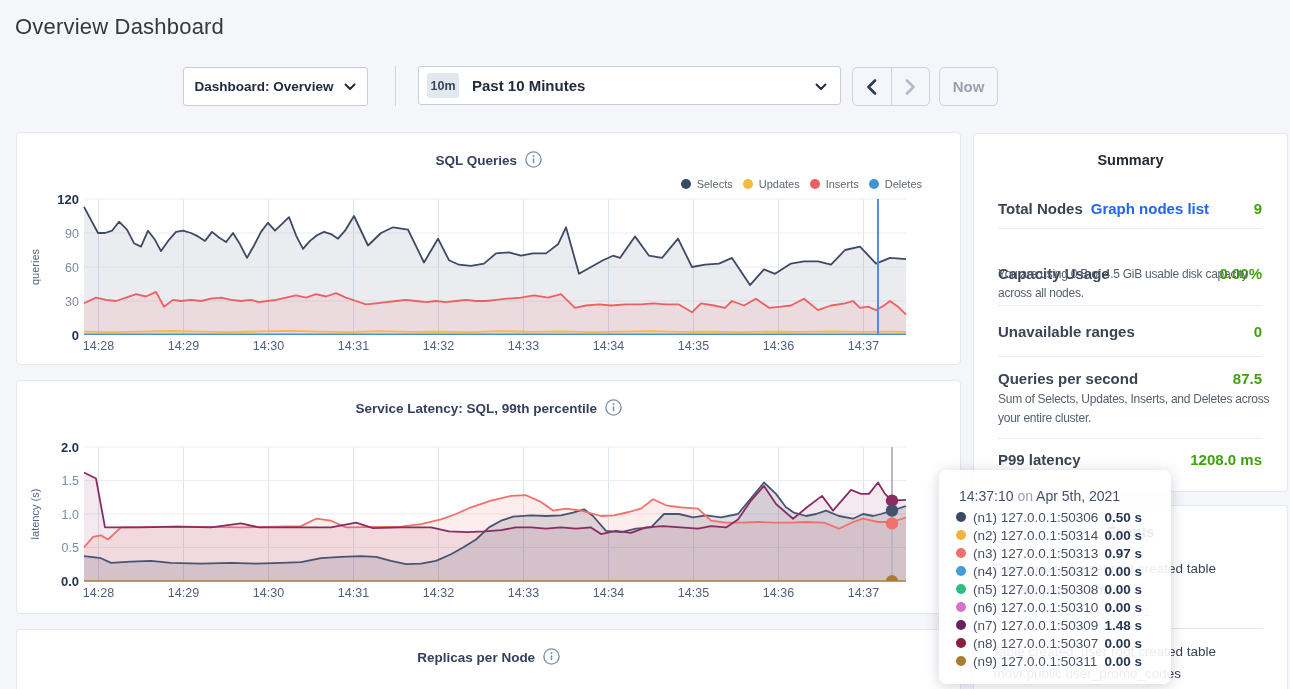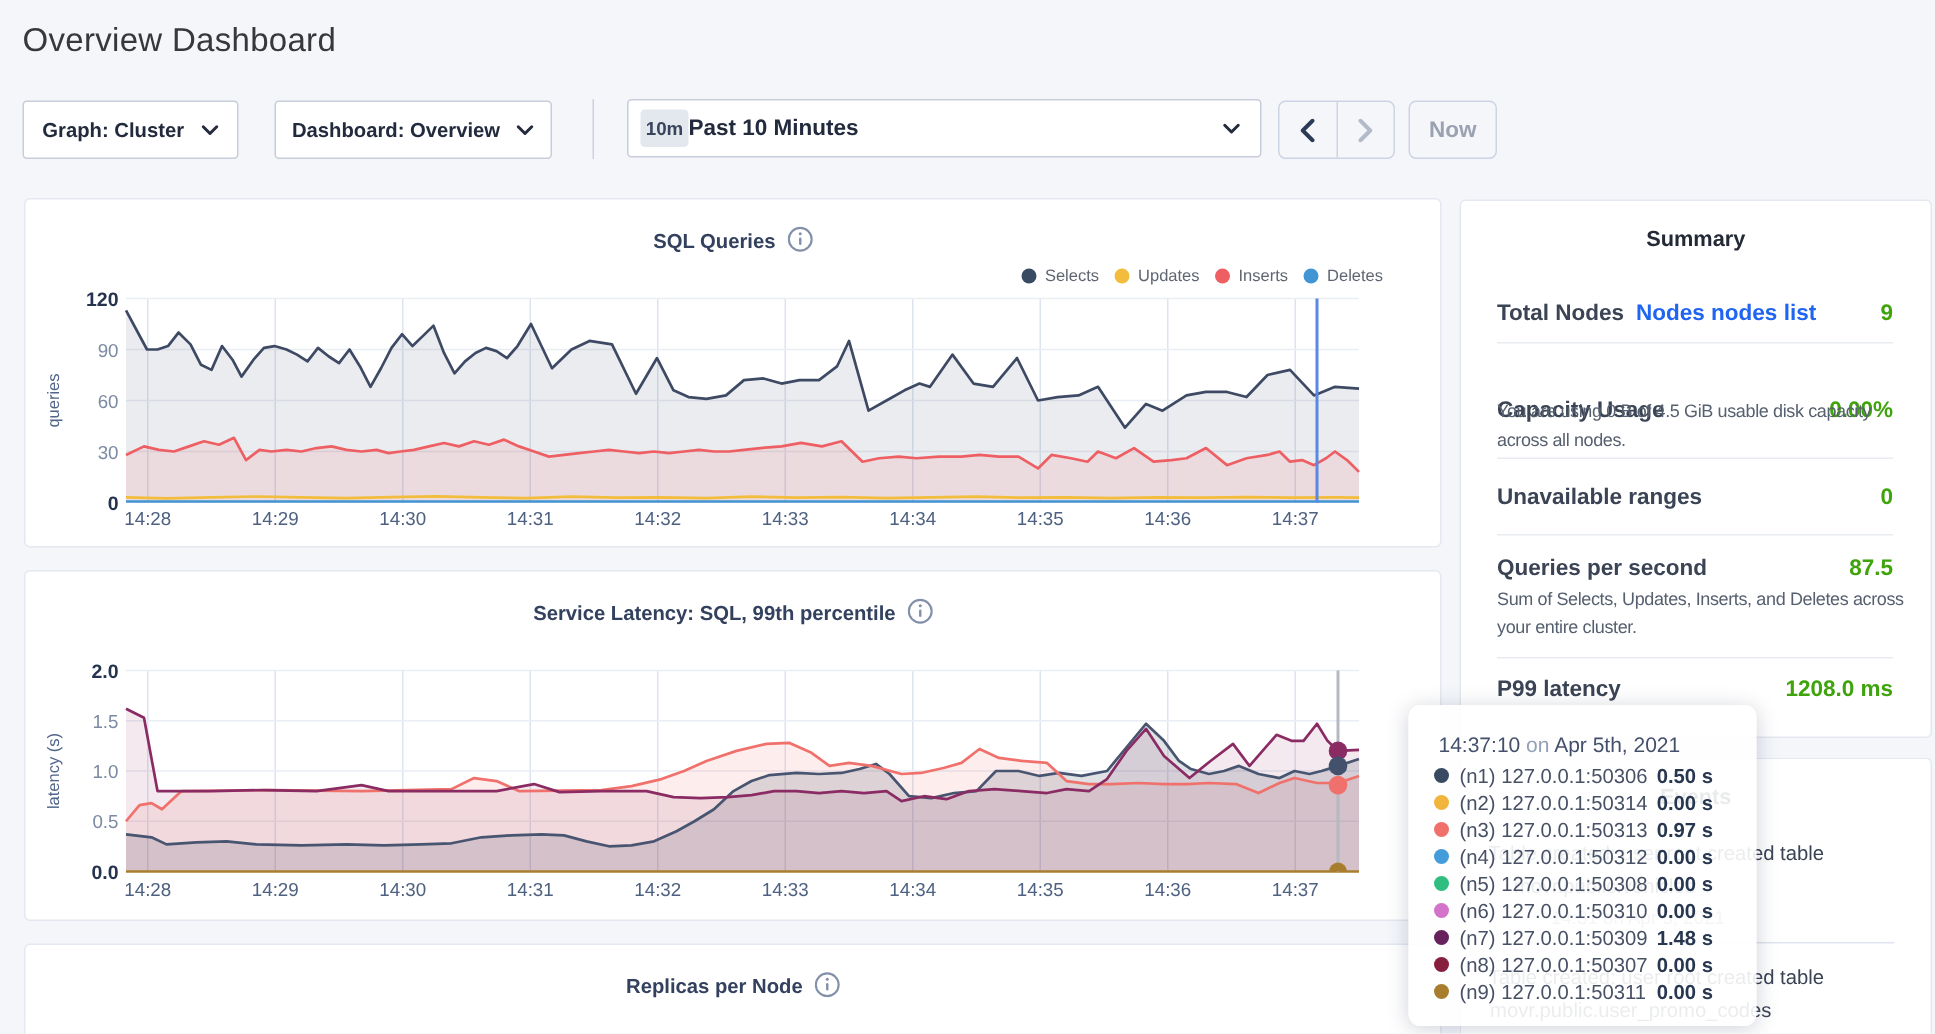--- a/index.html
+++ b/index.html
@@ -6,21 +6,21 @@
 html,body { width:1290px; height:689px; overflow:hidden; background:#f4f6fa; font-family:"Liberation Sans",sans-serif; }
 #page { position:relative; width:1290px; height:689px;padding-left:15px; }
 .card { position:absolute; background:#fff; border:1px solid #e4e8f0; border-radius:4px; }
 .ctitle { position:absolute; top:18px; left:0; right:0; text-align:center; font-size:13.5px; font-weight:bold; color:#33415f; }
 h1 { position:absolute; left:15px; top:14px; font-size:22px; font-weight:400; color:#36383b; letter-spacing:0.2px; }
 .dd { position:absolute; top:67px; height:39px; background:#fff; border:1px solid #c7cdd9; border-radius:3px;
       display:flex; align-items:center; justify-content:center; gap:11px; font-size:13.5px; font-weight:bold; color:#222a3d; }
 .vdiv { position:absolute; left:395px; top:66px; width:1px; height:40px; background:#ccd2de; }
 #timebox { position:absolute; left:418px; top:66px; width:423px; height:39px; background:#fff; border:1px solid #c7cdd9; border-radius:3px; display:flex; align-items:center; }
 #badge10m { margin-left:8px; width:32px; height:25px; background:#e3e7ee; border-radius:3px; display:flex; align-items:center; justify-content:center; font-size:12.5px; font-weight:bold; color:#39455c; }
-#tbtext { font-size:15px; font-weight:bold; color:#222a3d; }
+#tbtext { margin-left:13px; font-size:15px; font-weight:bold; color:#222a3d; }
 #tbchev { margin-left:auto; margin-right:13px; }
 .navgrp { position:absolute; left:852px; top:67px; width:78px; height:39px; border:1px solid #cbd3e4; border-radius:5px; display:flex; }
 .navgrp .half { flex:1; display:flex; align-items:center; justify-content:center; }
 .navgrp .half:first-child { border-right:1px solid #cbd3e4; }
 #nowbtn { position:absolute; left:939px; top:67px; width:59px; height:39px; border:1px solid #cbd3e4; border-radius:5px; display:flex; align-items:center; justify-content:center; font-size:15px; font-weight:bold; color:#9aa2b1; }
 .legend { position:absolute; top:45px; right:38px; display:flex; gap:10px; font-size:11px; color:#5f6571; }
 .li { display:flex; align-items:center; gap:6px; }
 .ld { width:10px; height:10px; border-radius:50%; display:inline-block; }
 
 #summary { left:973px; top:133px; width:315px; height:359px; }
@@ -42,23 +42,20 @@
 #tthead .on { color:#93a1b8; }
 .ttr { position:absolute; left:17px; right:29px; height:18px; display:flex; align-items:center; }
 .ttd { width:10px; height:10px; border-radius:50%; margin-right:7px; flex:none; }
 .ttl { font-size:13.5px; color:#475064; }
 .ttv { margin-left:auto; font-size:13.5px; font-weight:bold; color:#283750; }
 </style>
 </head>
 <body>
 <div id="page">
   <h1>Overview Dashboard</h1>
-  <div class="dd" style="left:15px; width:144px;">Graph: Cluster <svg width="12" height="8" viewBox="0 0 12 8">
-        <polyline points="1.5,1.5 6,6 10.5,1.5" fill="none" stroke="#242b3d" stroke-width="2" stroke-linecap="round" stroke-linejoin="round"></polyline>
-      </svg></div>
   <div class="dd" style="left:183px; width:185px;">Dashboard: Overview <svg width="12" height="8" viewBox="0 0 12 8">
         <polyline points="1.5,1.5 6,6 10.5,1.5" fill="none" stroke="#242b3d" stroke-width="2" stroke-linecap="round" stroke-linejoin="round"></polyline>
       </svg></div>
   <div class="vdiv"></div>
   <div id="timebox">
       <span id="badge10m">10m</span>
       <span id="tbtext">Past 10 Minutes</span>
       <span id="tbchev"><svg width="12" height="8" viewBox="0 0 12 8">
           <polyline points="1.5,1.5 6,6 10.5,1.5" fill="none" stroke="#242b3d" stroke-width="2" stroke-linecap="round" stroke-linejoin="round"></polyline>
         </svg></span>
@@ -187,21 +184,21 @@
           <circle cx="8.5" cy="8.5" r="7.6" fill="none" stroke="#8290a9" stroke-width="1.4"></circle>
           <rect x="7.7" y="7.3" width="1.6" height="5" rx="0.8" fill="#8290a9"></rect>
           <circle cx="8.5" cy="4.9" r="1" fill="#8290a9"></circle>
         </svg></div>
   </div>
 
   <div class="card" id="summary">
     <div class="sumtitle" style="top:18px;">Summary</div>
     <div class="srow" style="top:66px;">
         <span>Total Nodes</span>
-        <span class="slink">Nodes nodes list</span>
+        <span class="slink">Graph nodes list</span>
         <span class="sv">9</span>
       </div>
     <div class="sdiv" style="top:94px;"></div>
     <div class="srow" style="top:111px;margin-top:20px;">
         <span>Capacity Usage</span>
         <span class="sv">0.00%</span>
       </div>
     <div class="sdesc" style="top:131px;">You are using 0 B of 4.5 GiB usable disk capacity<br>across all nodes.</div>
     <div class="sdiv" style="top:171px;"></div>
     <div class="srow" style="top:189px;">

